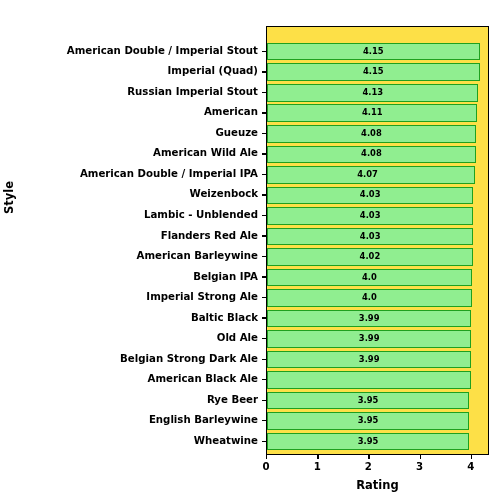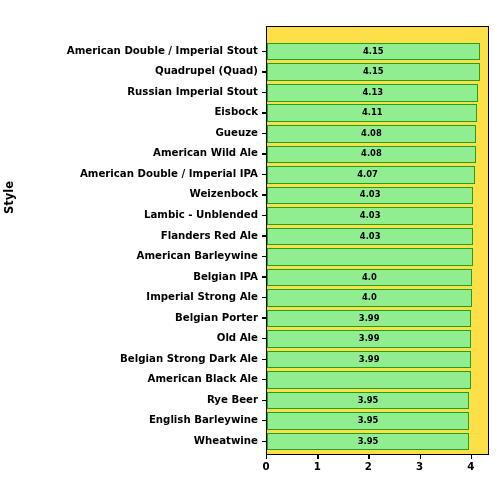--- a/index.html
+++ b/index.html
@@ -136,20 +136,21 @@
   }
 </style>
 </head>
 <body>
 
 <div id="figure">
 
 
   <div id="ylabel">Style</div>
 
+  <div id="xlabel">Rating</div>
 
   <div id="plot-area">
     <div id="bars-layer">
         <div class="bar-row" style="top: 14.7789px; width: 223px;">
           <div class="bar" style="width: 212.503px; background: rgb(144, 238, 144); border-color: rgb(31, 160, 31);"></div>
           <div class="bar-value" style="width: 212.503px;">4.15</div>
         </div>
         <div class="bar-row" style="top: 35.3053px; width: 223px;">
           <div class="bar" style="width: 212.503px; background: rgb(144, 238, 144); border-color: rgb(31, 160, 31);"></div>
           <div class="bar-value" style="width: 212.503px;">4.15</div>
@@ -181,20 +182,21 @@
         <div class="bar-row" style="top: 178.989px; width: 223px;">
           <div class="bar" style="width: 206.358px; background: rgb(144, 238, 144); border-color: rgb(31, 160, 31);"></div>
           <div class="bar-value" style="width: 206.358px;">4.03</div>
         </div>
         <div class="bar-row" style="top: 199.516px; width: 223px;">
           <div class="bar" style="width: 206.358px; background: rgb(144, 238, 144); border-color: rgb(31, 160, 31);"></div>
           <div class="bar-value" style="width: 206.358px;">4.03</div>
         </div>
         <div class="bar-row" style="top: 220.042px; width: 223px;">
           <div class="bar" style="width: 205.846px; background: rgb(144, 238, 144); border-color: rgb(31, 160, 31);"></div>
+          <div class="bar-value" style="width: 205.846px;">4.02</div>
         </div>
         <div class="bar-row" style="top: 240.568px; width: 223px;">
           <div class="bar" style="width: 204.822px; background: rgb(144, 238, 144); border-color: rgb(31, 160, 31);"></div>
           <div class="bar-value" style="width: 204.822px;">4.0</div>
         </div>
         <div class="bar-row" style="top: 261.095px; width: 223px;">
           <div class="bar" style="width: 204.822px; background: rgb(144, 238, 144); border-color: rgb(31, 160, 31);"></div>
           <div class="bar-value" style="width: 204.822px;">4.0</div>
         </div>
         <div class="bar-row" style="top: 281.621px; width: 223px;">
@@ -223,45 +225,45 @@
         <div class="bar-row" style="top: 404.779px; width: 223px;">
           <div class="bar" style="width: 202.262px; background: rgb(144, 238, 144); border-color: rgb(31, 160, 31);"></div>
           <div class="bar-value" style="width: 202.262px;">3.95</div>
         </div>
       </div>
   </div>
 
   <div id="yticks-layer">
       <div class="ytick-label" style="top: 40.7789px; left: 0px; width: 258px;">American Double / Imperial Stout</div>
       <div class="ytick-mark" style="left: 262px; top: 50.6316px; background: rgb(0, 0, 0);"></div>
-      <div class="ytick-label" style="top: 61.3053px; left: 0px; width: 258px;">Quadrupel (Quad)</div>
+      <div class="ytick-label" style="top: 61.3053px; left: 0px; width: 258px;">Imperial (Quad)</div>
       <div class="ytick-mark" style="left: 262px; top: 71.1579px; background: rgb(0, 0, 0);"></div>
       <div class="ytick-label" style="top: 81.8316px; left: 0px; width: 258px;">Russian Imperial Stout</div>
       <div class="ytick-mark" style="left: 262px; top: 91.6842px; background: rgb(0, 0, 0);"></div>
-      <div class="ytick-label" style="top: 102.358px; left: 0px; width: 258px;">Eisbock</div>
+      <div class="ytick-label" style="top: 102.358px; left: 0px; width: 258px;">American</div>
       <div class="ytick-mark" style="left: 262px; top: 112.211px; background: rgb(0, 0, 0);"></div>
       <div class="ytick-label" style="top: 122.884px; left: 0px; width: 258px;">Gueuze</div>
       <div class="ytick-mark" style="left: 262px; top: 132.737px; background: rgb(0, 0, 0);"></div>
       <div class="ytick-label" style="top: 143.411px; left: 0px; width: 258px;">American Wild Ale</div>
       <div class="ytick-mark" style="left: 262px; top: 153.263px; background: rgb(0, 0, 0);"></div>
       <div class="ytick-label" style="top: 163.937px; left: 0px; width: 258px;">American Double / Imperial IPA</div>
       <div class="ytick-mark" style="left: 262px; top: 173.789px; background: rgb(0, 0, 0);"></div>
       <div class="ytick-label" style="top: 184.463px; left: 0px; width: 258px;">Weizenbock</div>
       <div class="ytick-mark" style="left: 262px; top: 194.316px; background: rgb(0, 0, 0);"></div>
       <div class="ytick-label" style="top: 204.989px; left: 0px; width: 258px;">Lambic - Unblended</div>
       <div class="ytick-mark" style="left: 262px; top: 214.842px; background: rgb(0, 0, 0);"></div>
       <div class="ytick-label" style="top: 225.516px; left: 0px; width: 258px;">Flanders Red Ale</div>
       <div class="ytick-mark" style="left: 262px; top: 235.368px; background: rgb(0, 0, 0);"></div>
       <div class="ytick-label" style="top: 246.042px; left: 0px; width: 258px;">American Barleywine</div>
       <div class="ytick-mark" style="left: 262px; top: 255.895px; background: rgb(0, 0, 0);"></div>
       <div class="ytick-label" style="top: 266.568px; left: 0px; width: 258px;">Belgian IPA</div>
       <div class="ytick-mark" style="left: 262px; top: 276.421px; background: rgb(0, 0, 0);"></div>
       <div class="ytick-label" style="top: 287.095px; left: 0px; width: 258px;">Imperial Strong Ale</div>
       <div class="ytick-mark" style="left: 262px; top: 296.947px; background: rgb(0, 0, 0);"></div>
-      <div class="ytick-label" style="top: 307.621px; left: 0px; width: 258px;">Belgian Porter</div>
+      <div class="ytick-label" style="top: 307.621px; left: 0px; width: 258px;">Baltic Black</div>
       <div class="ytick-mark" style="left: 262px; top: 317.474px; background: rgb(0, 0, 0);"></div>
       <div class="ytick-label" style="top: 328.147px; left: 0px; width: 258px;">Old Ale</div>
       <div class="ytick-mark" style="left: 262px; top: 338px; background: rgb(0, 0, 0);"></div>
       <div class="ytick-label" style="top: 348.674px; left: 0px; width: 258px;">Belgian Strong Dark Ale</div>
       <div class="ytick-mark" style="left: 262px; top: 358.526px; background: rgb(0, 0, 0);"></div>
       <div class="ytick-label" style="top: 369.2px; left: 0px; width: 258px;">American Black Ale</div>
       <div class="ytick-mark" style="left: 262px; top: 379.053px; background: rgb(0, 0, 0);"></div>
       <div class="ytick-label" style="top: 389.726px; left: 0px; width: 258px;">Rye Beer</div>
       <div class="ytick-mark" style="left: 262px; top: 399.579px; background: rgb(0, 0, 0);"></div>
       <div class="ytick-label" style="top: 410.253px; left: 0px; width: 258px;">English Barleywine</div>

